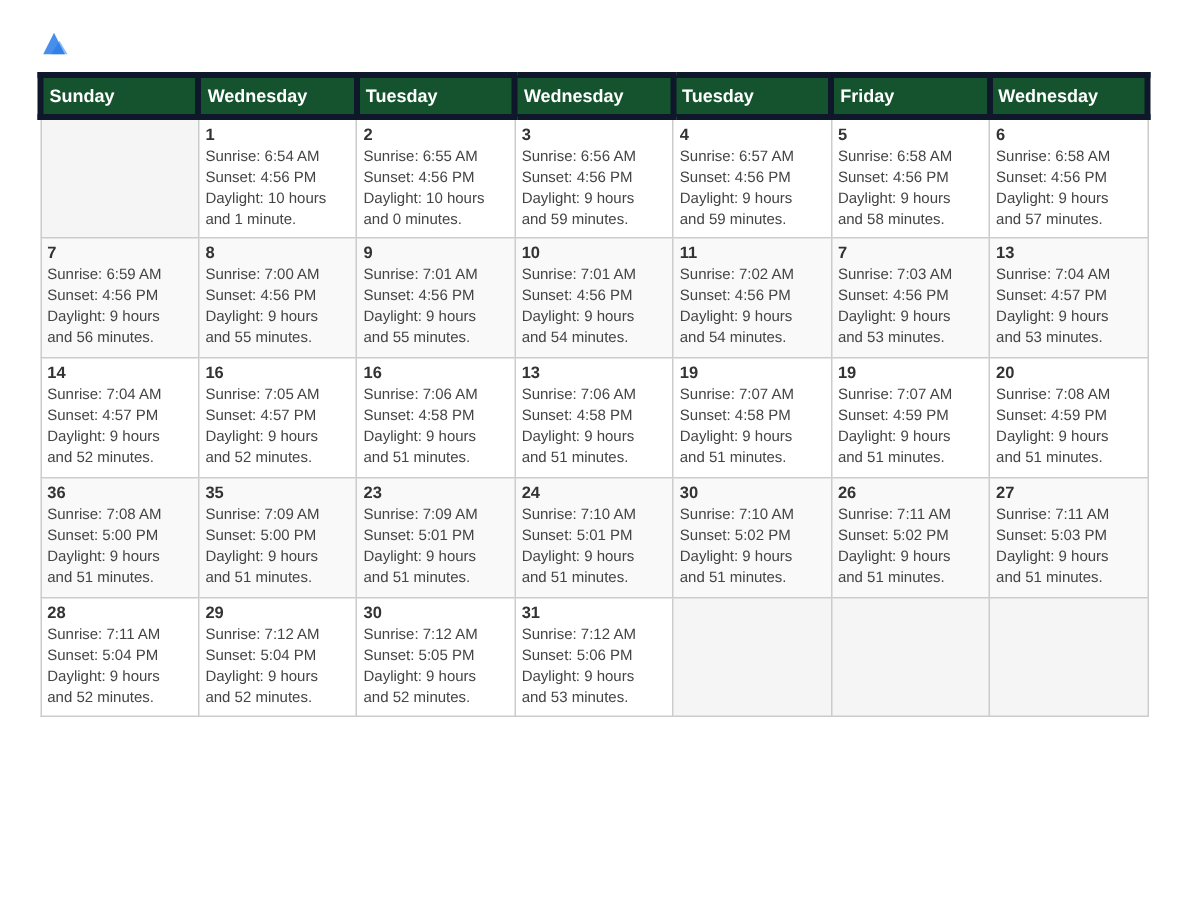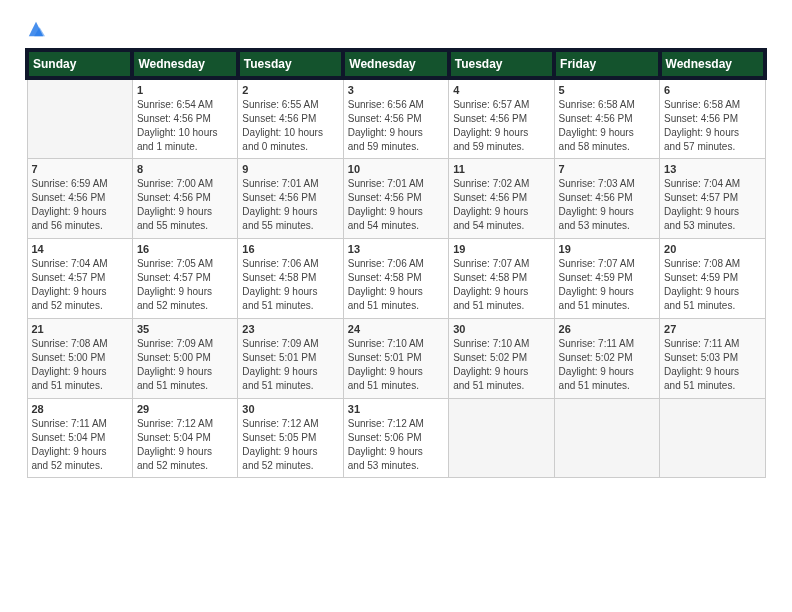--- a/index.html
+++ b/index.html
@@ -217,21 +217,21 @@
             <div class="day-num">19</div>
             <div class="day-info">Sunrise: 7:07 AM<br>Sunset: 4:59 PM<br>Daylight: 9 hours<br>and 51 minutes.</div>
           </td>
           <td>
             <div class="day-num">20</div>
             <div class="day-info">Sunrise: 7:08 AM<br>Sunset: 4:59 PM<br>Daylight: 9 hours<br>and 51 minutes.</div>
           </td>
         </tr>
         <tr>
           <td>
-            <div class="day-num">21</div>
+            <div class="day-num">36</div>
             <div class="day-info">Sunrise: 7:08 AM<br>Sunset: 5:00 PM<br>Daylight: 9 hours<br>and 51 minutes.</div>
           </td>
           <td>
             <div class="day-num">35</div>
             <div class="day-info">Sunrise: 7:09 AM<br>Sunset: 5:00 PM<br>Daylight: 9 hours<br>and 51 minutes.</div>
           </td>
           <td>
             <div class="day-num">23</div>
             <div class="day-info">Sunrise: 7:09 AM<br>Sunset: 5:01 PM<br>Daylight: 9 hours<br>and 51 minutes.</div>
           </td>

